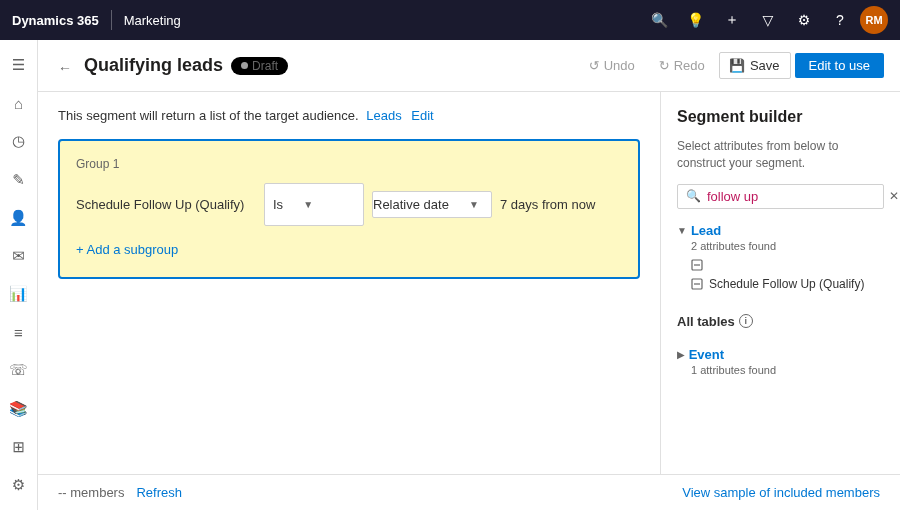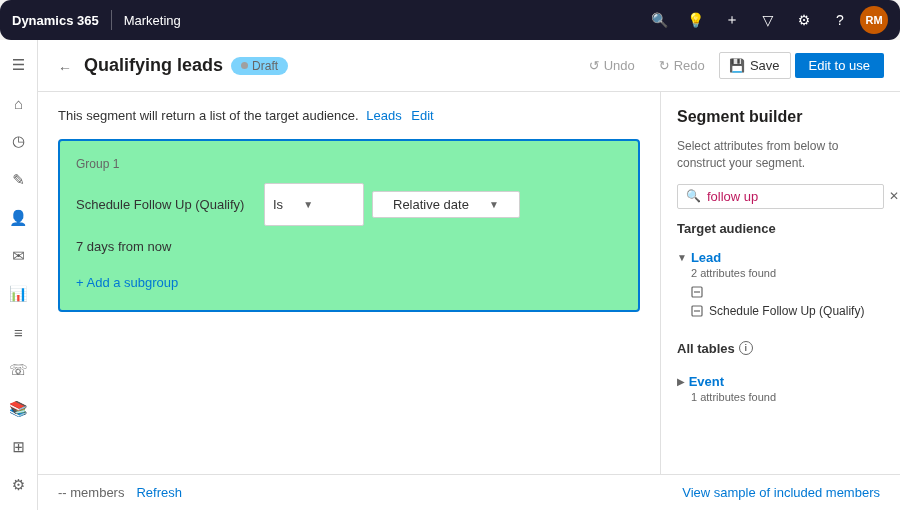--- a/index.html
+++ b/index.html
@@ -7,21 +7,20 @@
 
     
     .top-nav {
       display: flex;
       align-items: center;
       background: #1a1a2e;
       color: #fff;
       height: 40px;
       padding: 0 12px;
       gap: 0;
-      border-radius: 11px;
     }
     .top-nav-brand {
       font-size: 13px;
       font-weight: 600;
       color: #fff;
       white-space: nowrap;
     }
     .top-nav-divider {
       width: 1px;
       height: 20px;
@@ -118,21 +117,21 @@
     }
     .page-title {
       font-size: 18px;
       font-weight: 600;
       color: #201f1e;
     }
     .status-badge {
       display: flex;
       align-items: center;
       gap: 4px;
-      background: #7dd3fc;
+      background: #000000;
       border-radius: 12px;
       padding: 2px 10px;
       font-size: 12px;
       color: #666;
     }
     .status-dot {
       width: 7px;
       height: 7px;
       border-radius: 50%;
       background: #a0a0a0;
@@ -204,21 +203,21 @@
       color: #0078d4;
       text-decoration: none;
       margin-left: 4px;
     }
 
     
     .group-container {
       border: 2px solid #0078d4;
       border-radius: 4px;
       padding: 16px;
-      background: #86efac;
+      background: #fef9c3;
     }
     .group-label {
       font-size: 12px;
       color: #666;
       margin-bottom: 12px;
     }
 
     
     .condition-row {
       display: flex;
@@ -244,21 +243,21 @@
       gap: 20px;
       min-width: 100px;
       font-size: 13px;
       color: #333;
     }
     .condition-value {
       display: flex;
       align-items: center;
       border: 1px solid #d0d0d0;
       border-radius: 2px;
-      padding: 5px 20px;
+      padding: 5px 0;
       background: #fff;
       cursor: pointer;
       gap: 20px;
       min-width: 120px;
       font-size: 13px;
       color: #333;
     }
     .condition-value-text {
       font-size: 13px;
       color: #333;
@@ -527,21 +526,20 @@
       <div class="segment-builder-panel">
         <div class="panel-title">Segment builder</div>
         <div class="panel-desc">Select attributes from below to construct your segment.</div>
 
         <div class="search-box">
           <span style="color:#666; font-size:12px;">🔍</span>
           <input type="text" value="follow up" style="">
           <span class="search-clear">✕</span>
         </div>
 
-        <div class="target-audience-label">Target audience</div>
 
         <div class="audience-section">
           <div class="audience-section-header">
             <span class="chevron-down">▼</span>
             <span class="audience-section-name">Lead</span>
           </div>
           <div class="audience-found">2 attributes found</div>
 
           <div class="attribute-item">
             <span class="attribute-icon">

